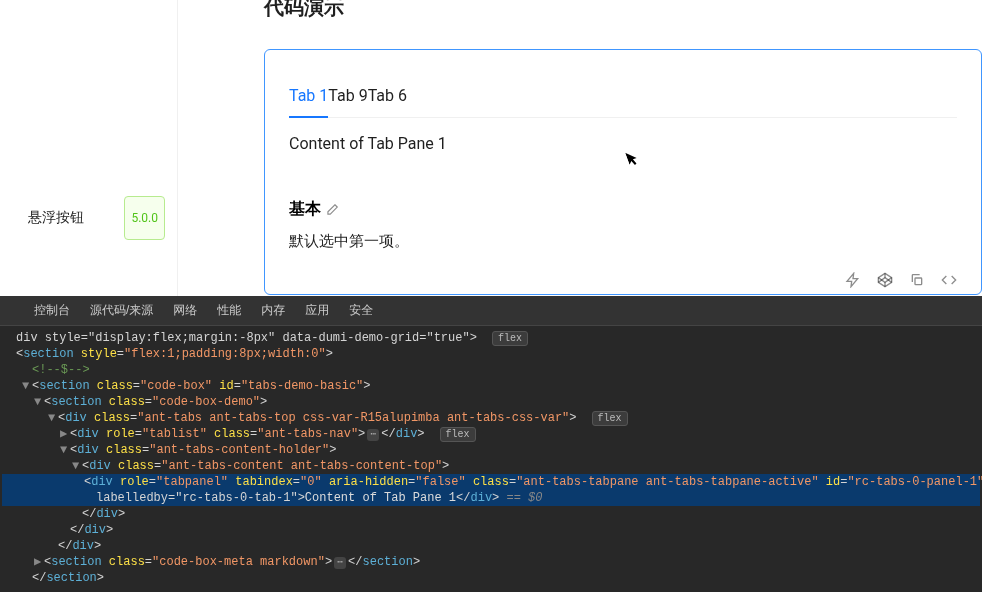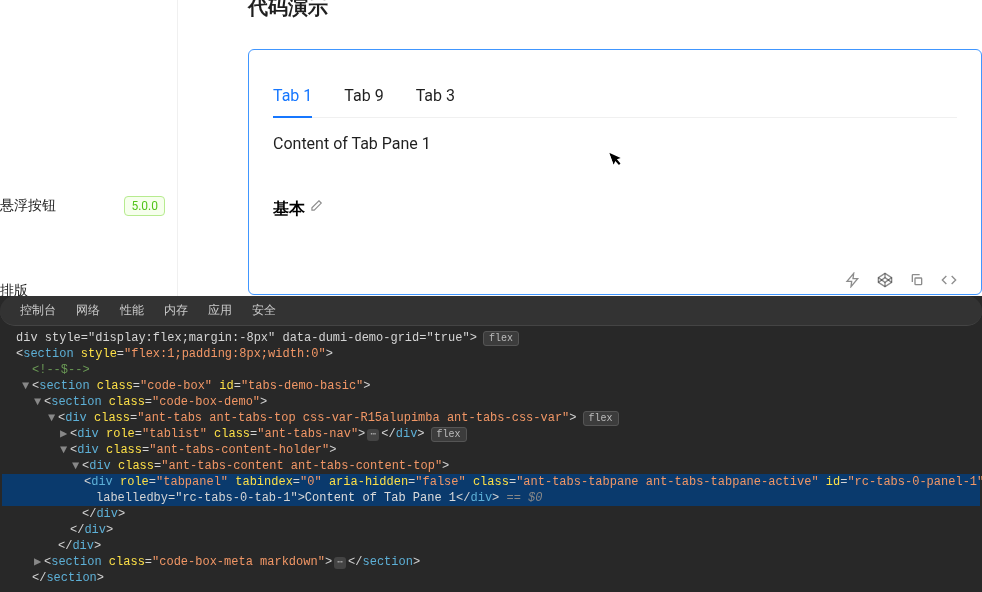--- a/index.html
+++ b/index.html
@@ -25,61 +25,60 @@
   padding-left: 0;
 }
 .sidebar-item {
   display: flex;
   align-items: center;
   padding: 6px 12px 6px 0;
   margin-top: 190px;
   color: rgba(0,0,0,0.88);
   font-size: 14px;
 }
-.sidebar-item .label { white-space: nowrap; }
+.sidebar-item .label { white-space: nowrap; margin-left: 28px; }
 .version-badge {
   margin-left: auto;
   background: #f6ffed;
   color: #52c41a;
   border: 1px solid #b7eb8f;
   border-radius: 4px;
   font-size: 12px;
-  padding: 0 6px;
+  padding: 12px 6px;
   line-height: 18px;
 }
 .sidebar-item2 {
   padding: 6px 12px 6px 0;
   margin-top: 54px;
   color: rgba(0,0,0,0.88);
   font-size: 14px;
   font-family: Liberation Serif, serif;
 }
 .main-area {
   position: absolute;
-  left: 248px;
+  left: 264px;
   top: 0;
   right: 0;
 }
 .section-title {
   font-size: 20px;
   font-weight: 600;
   color: rgba(0,0,0,0.88);
   margin-top: -6px;
 }
 .demo-box {
   margin-top: 28px;
   border: 1px solid #4096ff;
   border-radius: 6px;
   padding: 24px 24px 16px 24px;
   position: relative;
   min-height: 246px;
 }
 .tabs-nav {
   display: flex;
-  gap: 32px;
   border-bottom: 1px solid #f0f0f0;
   position: relative;
 }
 .tab-item {
   padding: 12px 0;
   font-size: 16px;
   color: rgba(0,0,0,0.88);
   cursor: pointer;
   position: relative;
 }
@@ -102,21 +101,21 @@
   position: absolute;
   left: 364px;
   top: 150px;
   font-size: 14px;
   color: #000;
   transform: rotate(-20deg);
 }
 .demo-meta-title {
   margin-top: 46px;
   display: flex;
-  align-items: flex-start;
+  align-items: flex-end;
   gap: 4px;
   font-size: 16px;
   font-weight: 600;
 }
 .edit-icon {
   color: rgba(0,0,0,0.45);
   font-size: 14px;
   cursor: pointer;
 }
 .demo-desc {
@@ -140,24 +139,23 @@
   color: #d4d4d4;
   font-family: Menlo, Consolas, "Courier New", monospace;
   font-size: 12px;
   position: relative;
 }
 .dt-tabs {
   height: 30px;
   background: #333333;
   display: flex;
   align-items: center;
-  padding: 0 10px;
+  padding: 0 24px;
   gap: 0;
   border-bottom: 1px solid #444;
-  border-radius: 15px;
 }
 .dt-tab {
   padding: 0 10px;
   height: 30px;
   display: flex;
   align-items: center;
   color: #ccc;
   cursor: pointer;
   font-family: -apple-system, sans-serif;
   font-size: 12px;
@@ -188,21 +186,21 @@
 .attr-v { color: #f29766; }
 .txt { color: #dcdcdc; }
 .comment { color: #6a9955; }
 .sel { color: #888; font-style: italic; }
 .pill {
   display: inline-block;
   background: #3c3c3c;
   border: 1px solid #555;
   border-radius: 3px;
   padding: 0 5px;
-  margin-left: 6px;
+  margin-left: 15px;
   font-size: 10px;
   color: #bbb;
   line-height: 13px;
 }
 .ellips {
   display: inline-block;
   background: #444;
   border-radius: 3px;
   padding: 0 3px;
   color: #aaa;
@@ -225,32 +223,33 @@
     </div>
   </div>
 
   <div class="main-area">
     <h2 class="section-title">代码演示</h2>
 
     <div class="demo-box">
       <div class="tabs-nav">
         <div class="tab-item active">Tab 1</div>
         <div class="tab-item">Tab 9</div>
-        <div class="tab-item">Tab 3</div>
+        <div class="tab-item">Tab 6</div>
       </div>
       <div class="tab-content">Content of Tab Pane 1</div>
 
       <div class="demo-meta-title">
         <span>基本</span>
         <span class="edit-icon">
           <svg width="14" height="14" viewBox="0 0 24 24" fill="none" stroke="currentColor" stroke-width="2">
               <path d="M17 3l4 4-12 12H5v-4L17 3z"></path>
             </svg>
         </span>
       </div>
+      <div class="demo-desc">默认选中第一项。</div>
 
       <div class="demo-actions">
         <span>
           <svg width="16" height="16" viewBox="0 0 24 24" fill="none" stroke="currentColor" stroke-width="2">
               <path d="M13 2L3 14h7l-1 8 10-12h-7l1-8z"></path>
             </svg>
         </span>
         <span>
           <svg width="16" height="16" viewBox="0 0 24 24" fill="none" stroke="currentColor" stroke-width="2">
               <polygon points="12 2 22 8.5 22 15.5 12 22 2 15.5 2 8.5"></polygon>
@@ -278,20 +277,21 @@
       <svg width="12" height="16" viewBox="0 0 12 16">
           <path d="M0 0 L0 13 L3 10 L5 15 L7 14 L5 9 L9 9 Z" fill="#000"></path>
         </svg>
     </div>
   </div>
 </div>
 
 <div class="devtools">
   <div class="dt-tabs">
     <div class="dt-tab">控制台</div>
+    <div class="dt-tab">源代码/来源</div>
     <div class="dt-tab">网络</div>
     <div class="dt-tab">性能</div>
     <div class="dt-tab">内存</div>
     <div class="dt-tab">应用</div>
     <div class="dt-tab">安全</div>
   </div>
   <div class="dt-elements" id="dt-elements">
       <div class="dt-line i1"><span class="arrow"></span>div style="display:flex;margin:-8px" data-dumi-demo-grid="true"&gt;<span class="pill">flex</span></div>
       <div class="dt-line i1"><span class="arrow"></span>&lt;<span class="tag">section</span> <span class="attr-n">style</span>=<span class="attr-v">"flex:1;padding:8px;width:0"</span>&gt;</div>
       <div class="dt-line i2"><span class="arrow"></span><span class="comment">&lt;!--$--&gt;</span></div>

